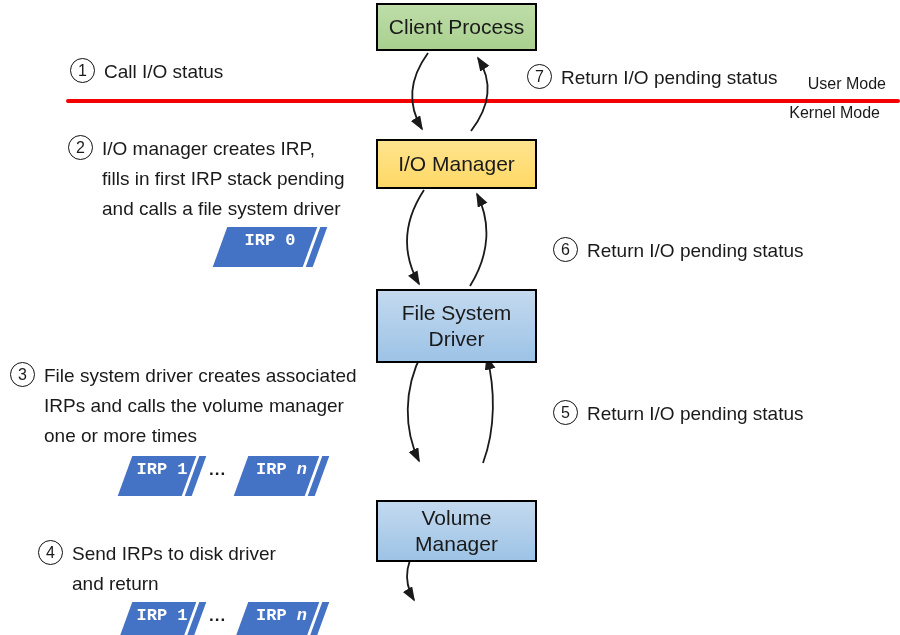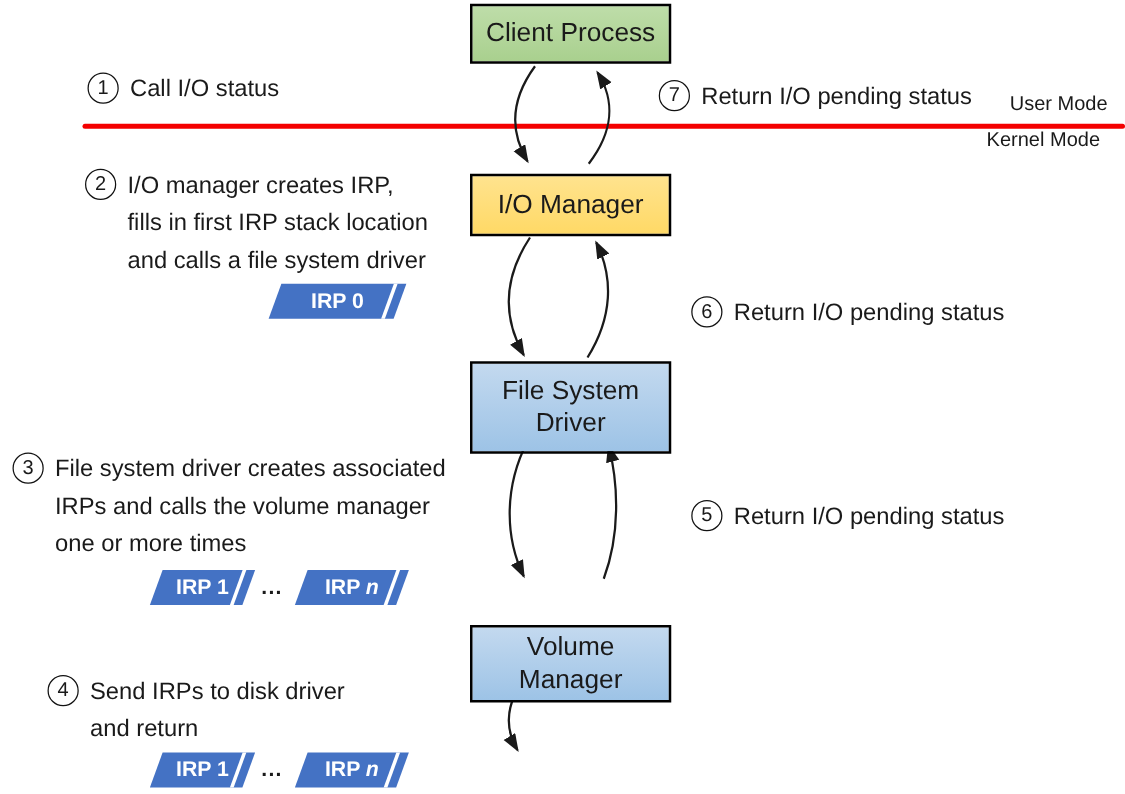--- a/index.html
+++ b/index.html
@@ -34,21 +34,21 @@
 
   .step { position:absolute; z-index:4; display:flex; align-items:flex-start; gap:9px; }
   .stepnum {
     flex:0 0 auto; width:25px; height:25px; border:1.6px solid #111;
     border-radius:50%; box-sizing:border-box; margin-top:1px;
     display:flex; align-items:center; justify-content:center;
     font-size:16px; line-height:1;
   }
   .steptext { font-size:19px; line-height:30px; white-space:pre-line; }
 
-  .irp { position:absolute; z-index:4; height:28px; }
+  .irp { position:absolute; z-index:4; height:40px;font-family:Liberation Mono, monospace; }
   .irp .shape {
     position:absolute; inset:0; transform:skewX(-20deg);
     background:var(--irp-fill,#4472c4);
   }
   .irp .shape::after {
     content:""; position:absolute; top:0; bottom:0; right:7px; width:3px; background:#fff;
   }
   .irp .lbl {
     position:relative; z-index:1; display:block; width:100%; text-align:center;
     color:#fff; font-size:17px; font-weight:600; line-height:28px; white-space:nowrap;
@@ -93,21 +93,21 @@
   </div>
 
   <div class="step" style="left:527px; top:63px;">
     <span class="stepnum">7</span>
     <span class="steptext">Return I/O pending status</span>
   </div>
 
   <div class="step" style="left:68px; top:134px;">
     <span class="stepnum">2</span>
     <span class="steptext">I/O manager creates IRP,
-fills in first IRP stack location
+fills in first IRP stack pending
 and calls a file system driver</span>
   </div>
 
   <div class="step" style="left:553px; top:236px;">
     <span class="stepnum">6</span>
     <span class="steptext">Return I/O pending status</span>
   </div>
 
   <div class="step" style="left:10px; top:361px;">
     <span class="stepnum">3</span>

